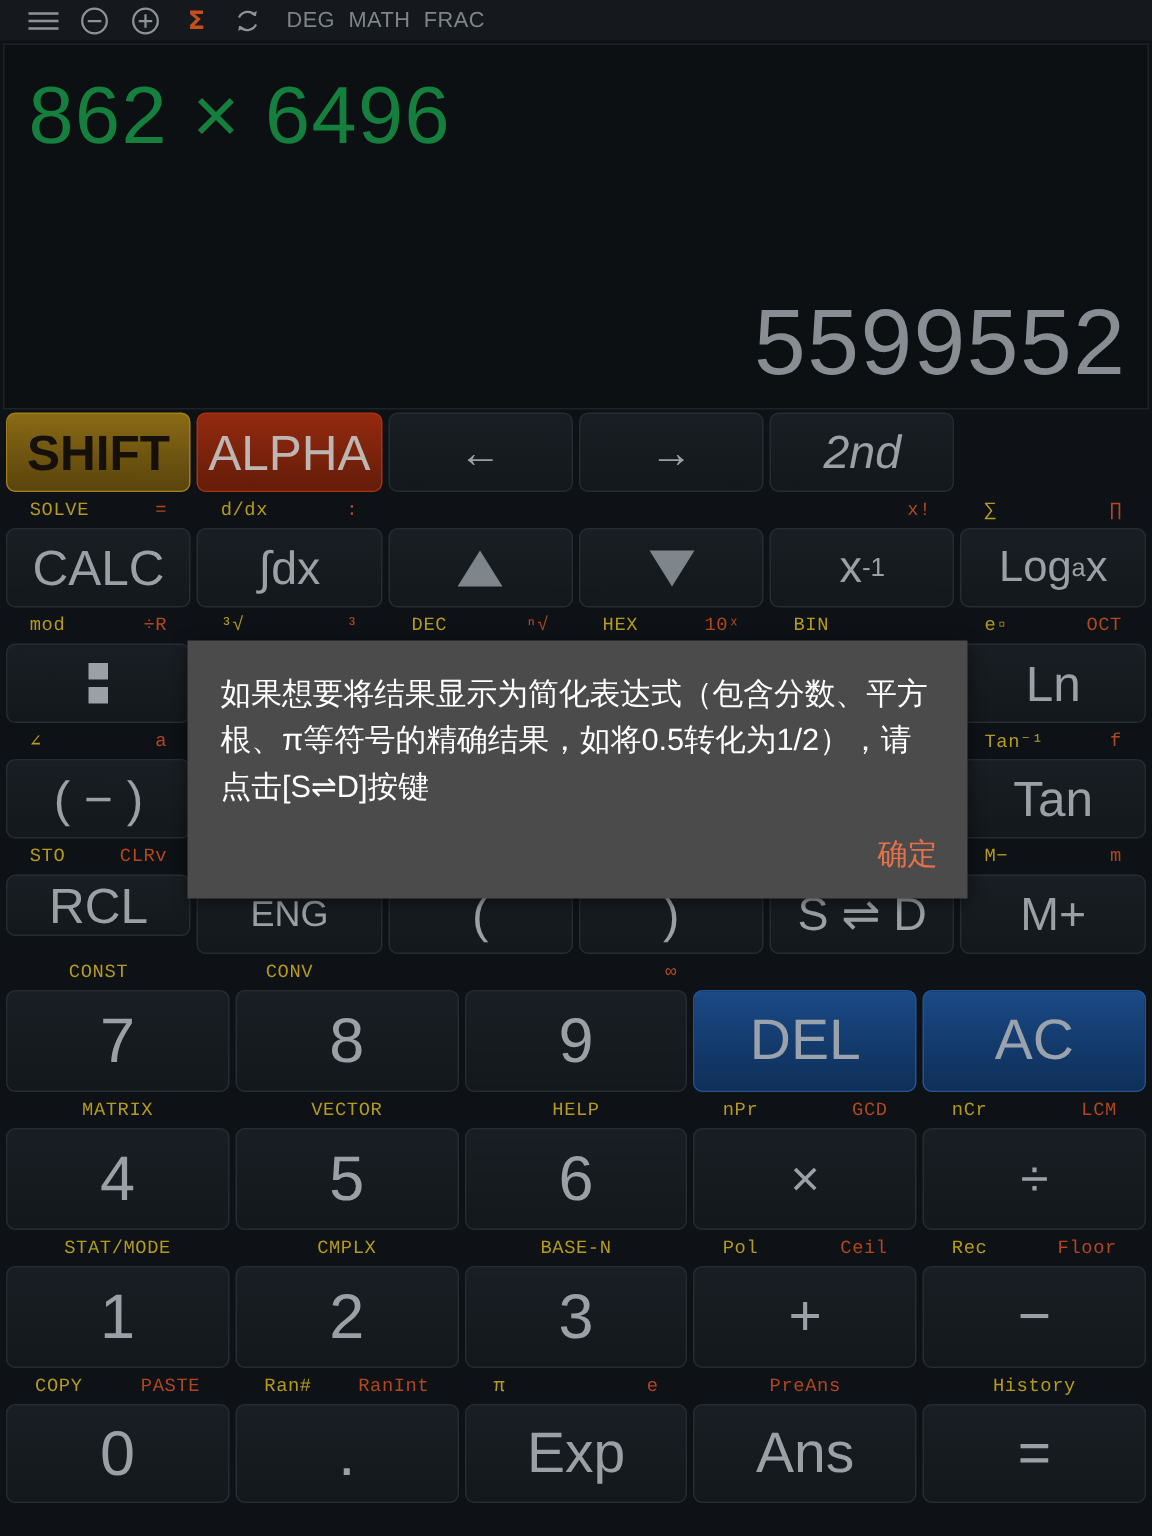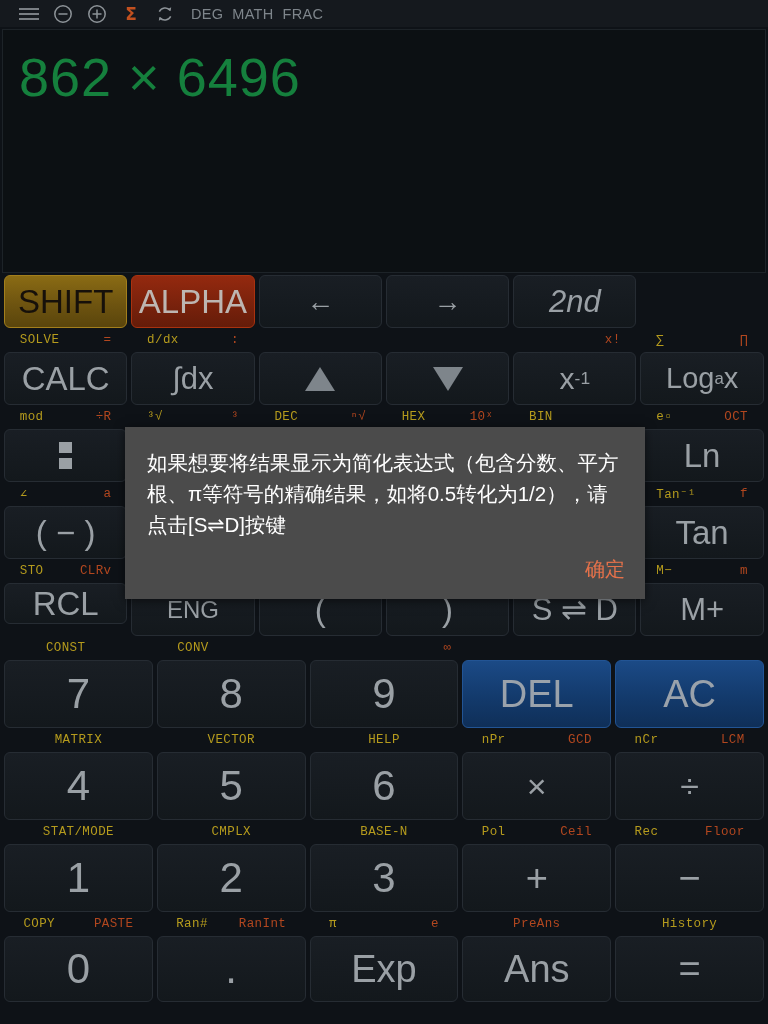--- a/index.html
+++ b/index.html
@@ -68,21 +68,21 @@
     border: 1px solid #262c33;
     display: flex; align-items: center; justify-content: center;
     color: #9aa0a5;
     font-family: "Liberation Sans", sans-serif;
     font-weight: 300;
     user-select: none;
   }
   .key.plain { background: linear-gradient(180deg, #191e24 0%, #13181c 100%); }
   .key.shift {
     background: linear-gradient(180deg, #8a6b14 0%, #6e5410 55%, #5a450c 100%);
-    border-color: #a37f1c; color: #16100a; font-weight: 400;
+    border-color: #a37f1c; color: #16100a; font-weight: 700;
   }
   .key.alpha {
     background: linear-gradient(180deg, #94290f 0%, #7a220c 55%, #651c09 100%);
     border-color: #a9320f; color: #bdb6b2; font-weight: 400;
   }
   .key.blue {
     background: linear-gradient(180deg, #1b4a86 0%, #133a6c 55%, #0f2f58 100%);
     border-color: #225494; color: #9aa2ab;
   }
   .sublabels {
@@ -181,20 +181,21 @@
     </div>
     <div class="tb-modes">
       <span>DEG</span>
       <span>MATH</span>
       <span>FRAC</span>
     </div>
   </div>
 
   <div class="display">
     <div class="disp-expr">862 × 6496</div>
+    <div class="disp-result">5599552</div>
   </div>
 
   <div class="keypad">
 
     <div class="krow">
       <div class="kcell" style="width:127.3px;padding:2px">
           <div class="key shift" style="height:53px;font-size:33px">SHIFT</div>
         </div>
       <div class="kcell" style="width:127.3px;padding:2px">
           <div class="key alpha" style="height:53px;font-size:33px">ALPHA</div>

